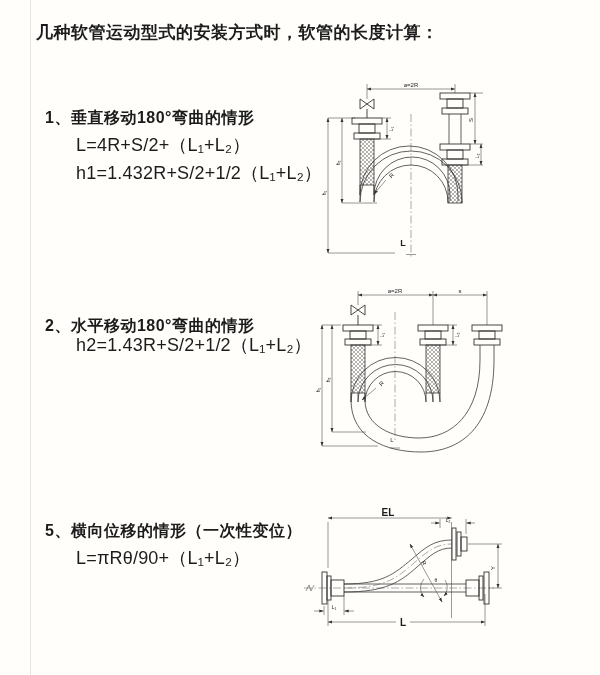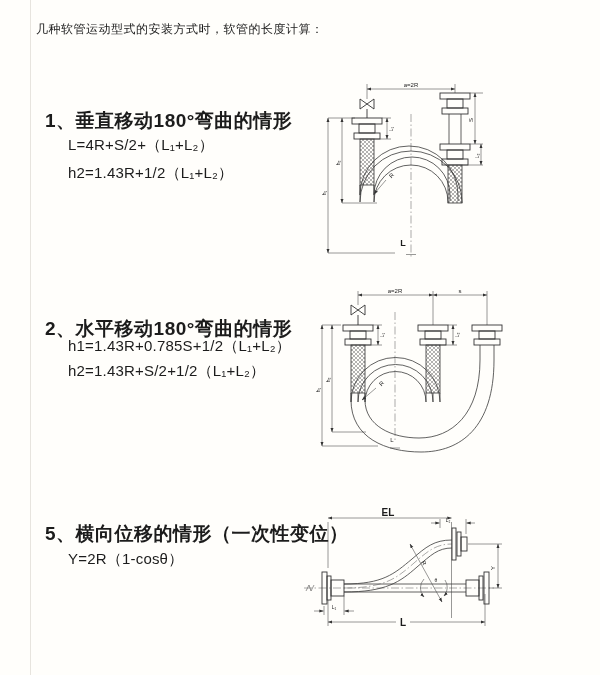--- a/index.html
+++ b/index.html
@@ -2,23 +2,23 @@
 <html><head>
 <meta charset="utf-8">
 <style>
   html,body{margin:0;padding:0}
   body{
     width:600px;height:675px;position:relative;overflow:hidden;
     background:#fffefb;color:#1c1c1c;
     font-family:"Liberation Sans","DejaVu Sans",sans-serif;
   }
   .page-rule{position:absolute;left:30px;top:0;width:1px;height:675px;background:#ddd9d2;opacity:.7}
-  .title{position:absolute;left:36px;top:21px;font-size:12px;font-weight:normal;letter-spacing:.5px}
-  .sec-head{position:absolute;left:45px;font-size:19px;font-weight:bold;letter-spacing:.5px}
-  .formulas{position:absolute;left:68px;font-size:15px;letter-spacing:.2px}
+  .title{position:absolute;left:36px;top:21px;font-size:17px;font-weight:bold;letter-spacing:.5px}
+  .sec-head{position:absolute;left:45px;font-size:16px;font-weight:bold;letter-spacing:.5px}
+  .formulas{position:absolute;left:76px;font-size:18px;letter-spacing:.2px}
   .s1f{line-height:28px}.s2f{line-height:25px}.s3f{line-height:25.5px}
   svg{position:absolute}
   .d1{left:315px;top:68px}.d2{left:308px;top:282px}.d3{left:298px;top:498px}
   .geo{stroke:#333;fill:none;stroke-width:.9;stroke-linecap:round}
   .geo2{stroke:#3a3a3a;fill:none;stroke-width:.8}
   .dim{stroke:#444;fill:none;stroke-width:.55}
   .cl{stroke:#555;stroke-width:.5;stroke-dasharray:8 2.5 1.5 2.5;fill:none}
   .valve{stroke:#333;stroke-width:.9;fill:none;stroke-linejoin:round}
   svg text{fill:#1c1c1c}
   .lab{font-size:6px}
@@ -29,21 +29,21 @@
 </head>
 <body>
 
 <div class="page-rule"></div>
 
 <div class="title">几种软管运动型式的安装方式时，软管的长度计算：</div>
 
 <div class="sec-head" style="top:108px">1、垂直移动180°弯曲的情形</div>
 <div class="formulas s1f" style="top:131px">
   <div>L=4R+S/2+（L₁+L₂）</div>
-  <div>h2=1.43R+1/2（L₁+L₂）</div>
+  <div>h1=1.432R+S/2+1/2（L₁+L₂）</div>
 </div>
 
 <svg class="d1" width="185" height="195" viewBox="0 0 185 195">
   <defs>
     <pattern id="braid1" width="4" height="4" patternUnits="userSpaceOnUse">
       <path d="M0,0 L4,4 M4,0 L0,4" stroke="#555" stroke-width=".45"></path>
     </pattern>
     <marker id="a1" viewBox="0 0 10 10" refX="9.5" refY="5" markerWidth="8" markerHeight="8" orient="auto-start-reverse">
       <path d="M0,1.5 L10,5 L0,8.5 z" fill="#333"></path>
     </marker>
@@ -121,21 +121,20 @@
   <g>
     <line class="dim" x1="71" y1="112" x2="59" y2="126" marker-end="url(#a1)"></line>
     <text class="lab" transform="translate(78,109) rotate(-45)" text-anchor="middle">R</text>
   </g>
 
   <text class="lab-b" x="88" y="178" text-anchor="middle">L</text>
 </svg>
 
 <div class="sec-head" style="top:316px">2、水平移动180°弯曲的情形</div>
 <div class="formulas s2f" style="top:333px">
-  <div>h1=1.43R+0.785S+1/2（L₁+L₂）</div>
   <div>h2=1.43R+S/2+1/2（L₁+L₂）</div>
 </div>
 
 <svg class="d2" width="282" height="180" viewBox="0 0 282 180">
   <defs>
     <pattern id="braid2" width="4" height="4" patternUnits="userSpaceOnUse">
       <path d="M0,0 L4,4 M4,0 L0,4" stroke="#555" stroke-width=".45"></path>
     </pattern>
     <marker id="a2" viewBox="0 0 10 10" refX="9.5" refY="5" markerWidth="8" markerHeight="8" orient="auto-start-reverse">
       <path d="M0,1.5 L10,5 L0,8.5 z" fill="#333"></path>
@@ -214,21 +213,21 @@
   <g>
     <line class="dim" x1="68" y1="106" x2="54" y2="118" marker-end="url(#a2)"></line>
     <text class="lab" transform="translate(75,103) rotate(-45)" text-anchor="middle">R</text>
   </g>
 
   <text class="lab" x="84" y="160" text-anchor="middle">L</text>
 </svg>
 
 <div class="sec-head" style="top:521px">5、横向位移的情形（一次性变位）</div>
 <div class="formulas s3f" style="top:546px">
-  <div>Y=2R（1-cosθ）</div>
+  <div>L=πRθ/90+（L₁+L₂）</div>
 </div>
 
 <svg class="d3" width="300" height="150" viewBox="0 0 300 150">
   <defs>
     <marker id="a3" viewBox="0 0 10 10" refX="9.5" refY="5" markerWidth="8" markerHeight="8" orient="auto-start-reverse">
       <path d="M0,1.5 L10,5 L0,8.5 z" fill="#333"></path>
     </marker>
   </defs>
 
   <path class="cl" d="M6,90 H196"></path>

